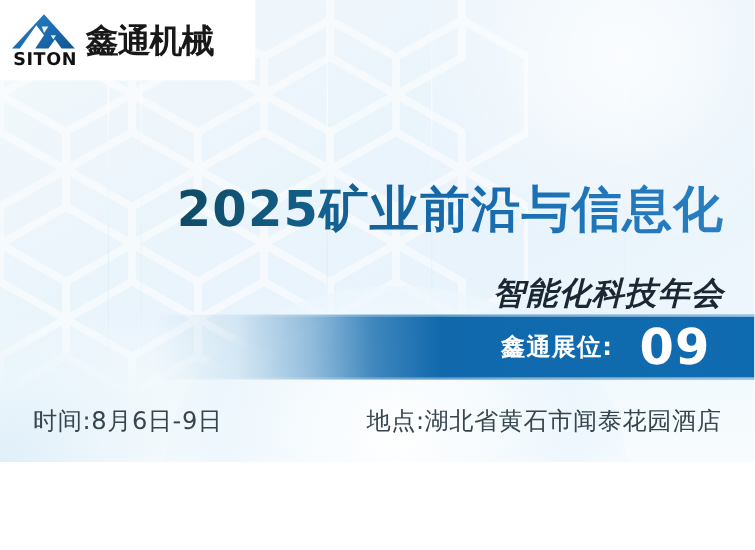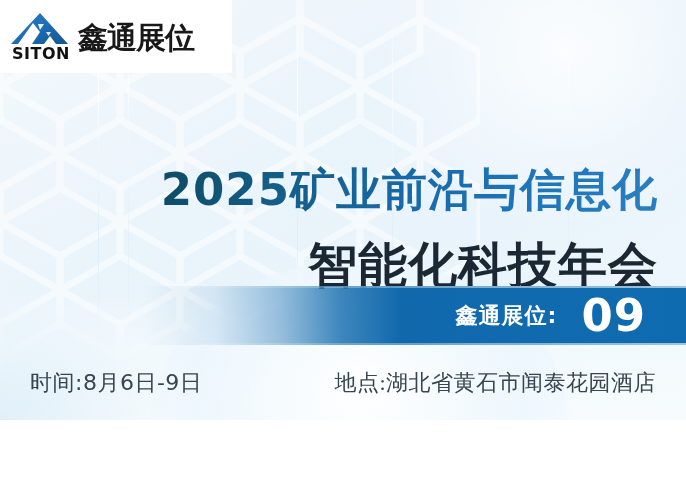--- a/index.html
+++ b/index.html
@@ -136,21 +136,22 @@
   }
   .headline-line-1 {
     background: linear-gradient(100deg, #0e4a63 0%, #135d86 22%, #1668a8 48%, #1d74b8 72%, #2a7fc0 100%);
     -webkit-background-clip: text;
     background-clip: text;
     color: transparent;
     -webkit-text-fill-color: transparent;
   }
   .headline-line-2 {
     color: #1b2733;
-    font-size: 49px;
+    font-size: 29px;
+    font-style: italic;
   }
 
   
   .booth-banner {
     position: absolute;
     left: 0;
     right: 0;
     top: 286px;
     height: 59px;
     background: linear-gradient(to right,
@@ -214,21 +215,21 @@
     box-sizing: border-box;
   }
   .info-item {
     font-family: "DejaVu Sans", sans-serif;
     font-size: 22px;
     color: #37454f;
     letter-spacing: 0.5px;
     white-space: nowrap;
   }
   .info-time { margin-right: 0; }
-  .info-place { margin-left: auto; font-family: Liberation Serif, serif; }
+  .info-place { margin-left: auto; }
 </style>
 </head>
 <body>
 
 <div id="poster">
 
   <div class="bg-layer">
     <svg class="hex-pattern" viewBox="0 0 520 430">
       <defs>
         <g id="hx">
@@ -281,21 +282,21 @@
             <stop offset="55%" stop-color="#1b6bb0"></stop>
             <stop offset="100%" stop-color="#14558d"></stop>
           </linearGradient>
         </defs>
         <path d="M30 1 L58 32 L46 32 L40 24 L34 32 L22 32 L30 20 L23 11 L8 32 L1 32 Z" fill="url(#lg)"></path>
         <path d="M28 12 L34 12 L30 18 Z" fill="#ffffff" opacity=".9"></path>
         <path d="M36 20 L41 20 L38.5 24 Z" fill="#ffffff" opacity=".85"></path>
         <text x="31" y="47" text-anchor="middle" font-family="DejaVu Sans, sans-serif" font-size="16" font-weight="bold" fill="#111111" letter-spacing="0.5">SITON</text>
       </svg>
     </div>
-    <div class="logo-word">鑫通展位</div>
+    <div class="logo-word">鑫通机械</div>
   </div>
 
   <div class="headline">
     <div class="headline-line headline-line-1">2025矿业前沿与信息化</div>
     <div class="headline-line headline-line-2">智能化科技年会</div>
   </div>
 
   <div class="booth-banner">
     <span class="booth-label">鑫通展位:</span>
     <span class="booth-number">09</span>

